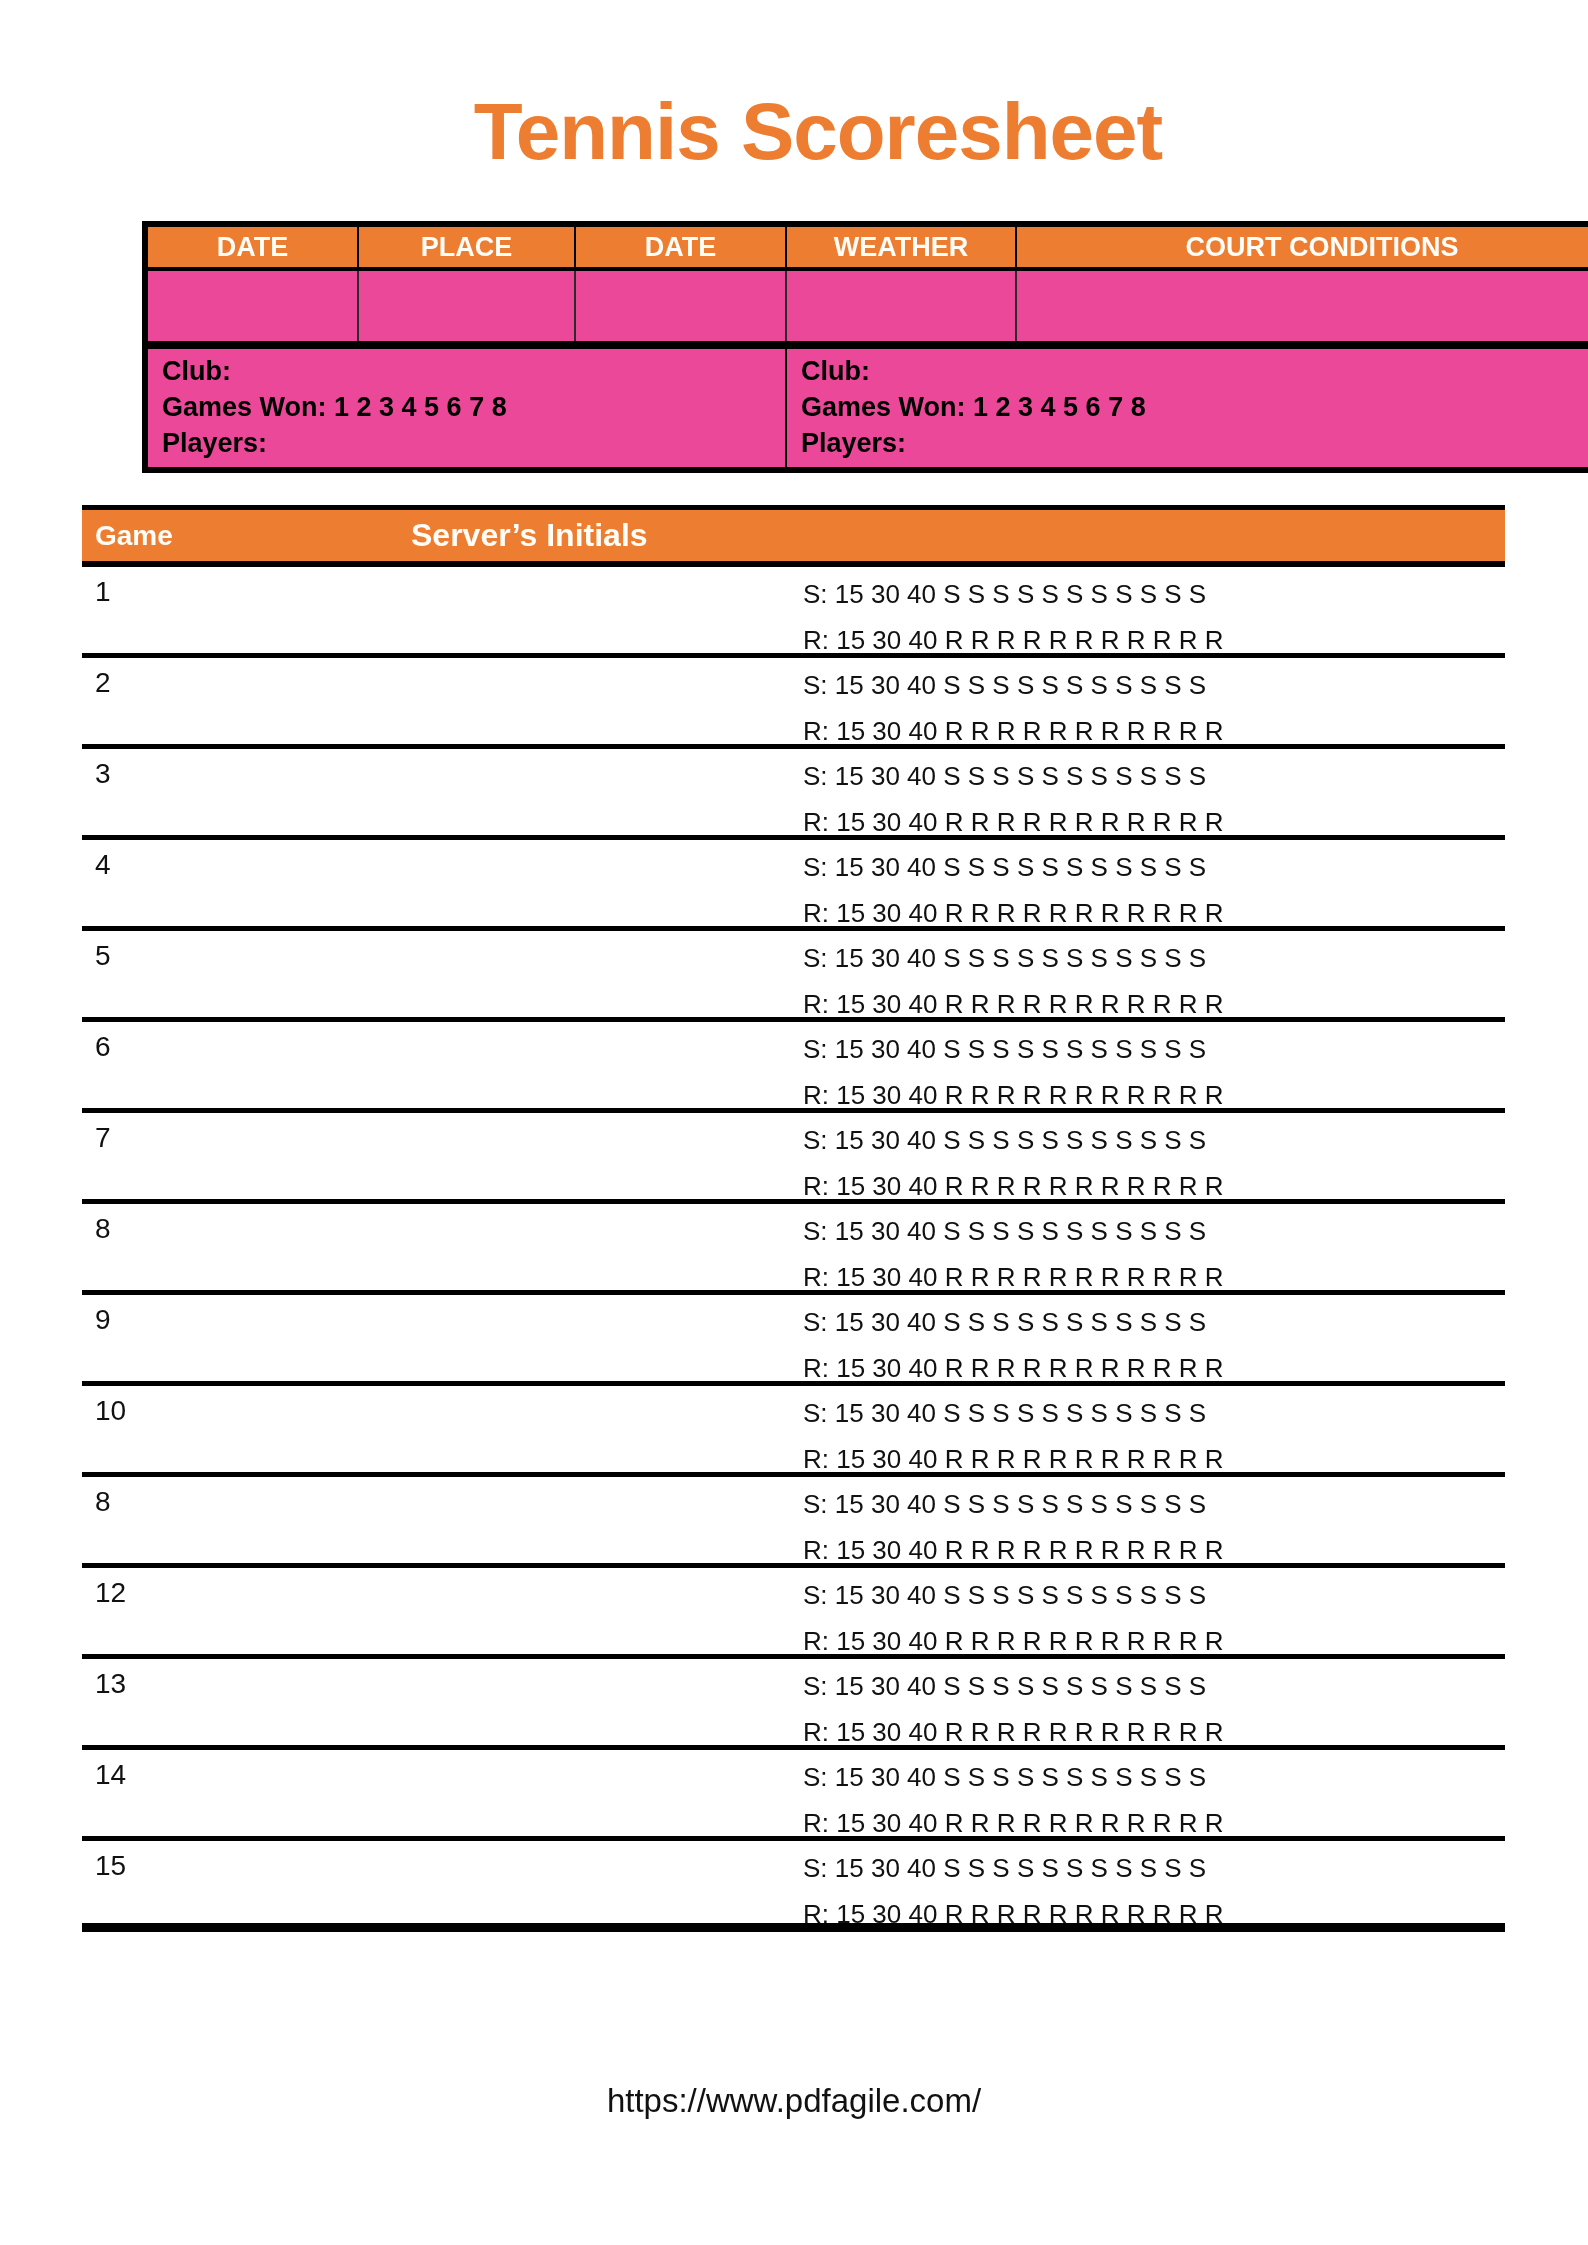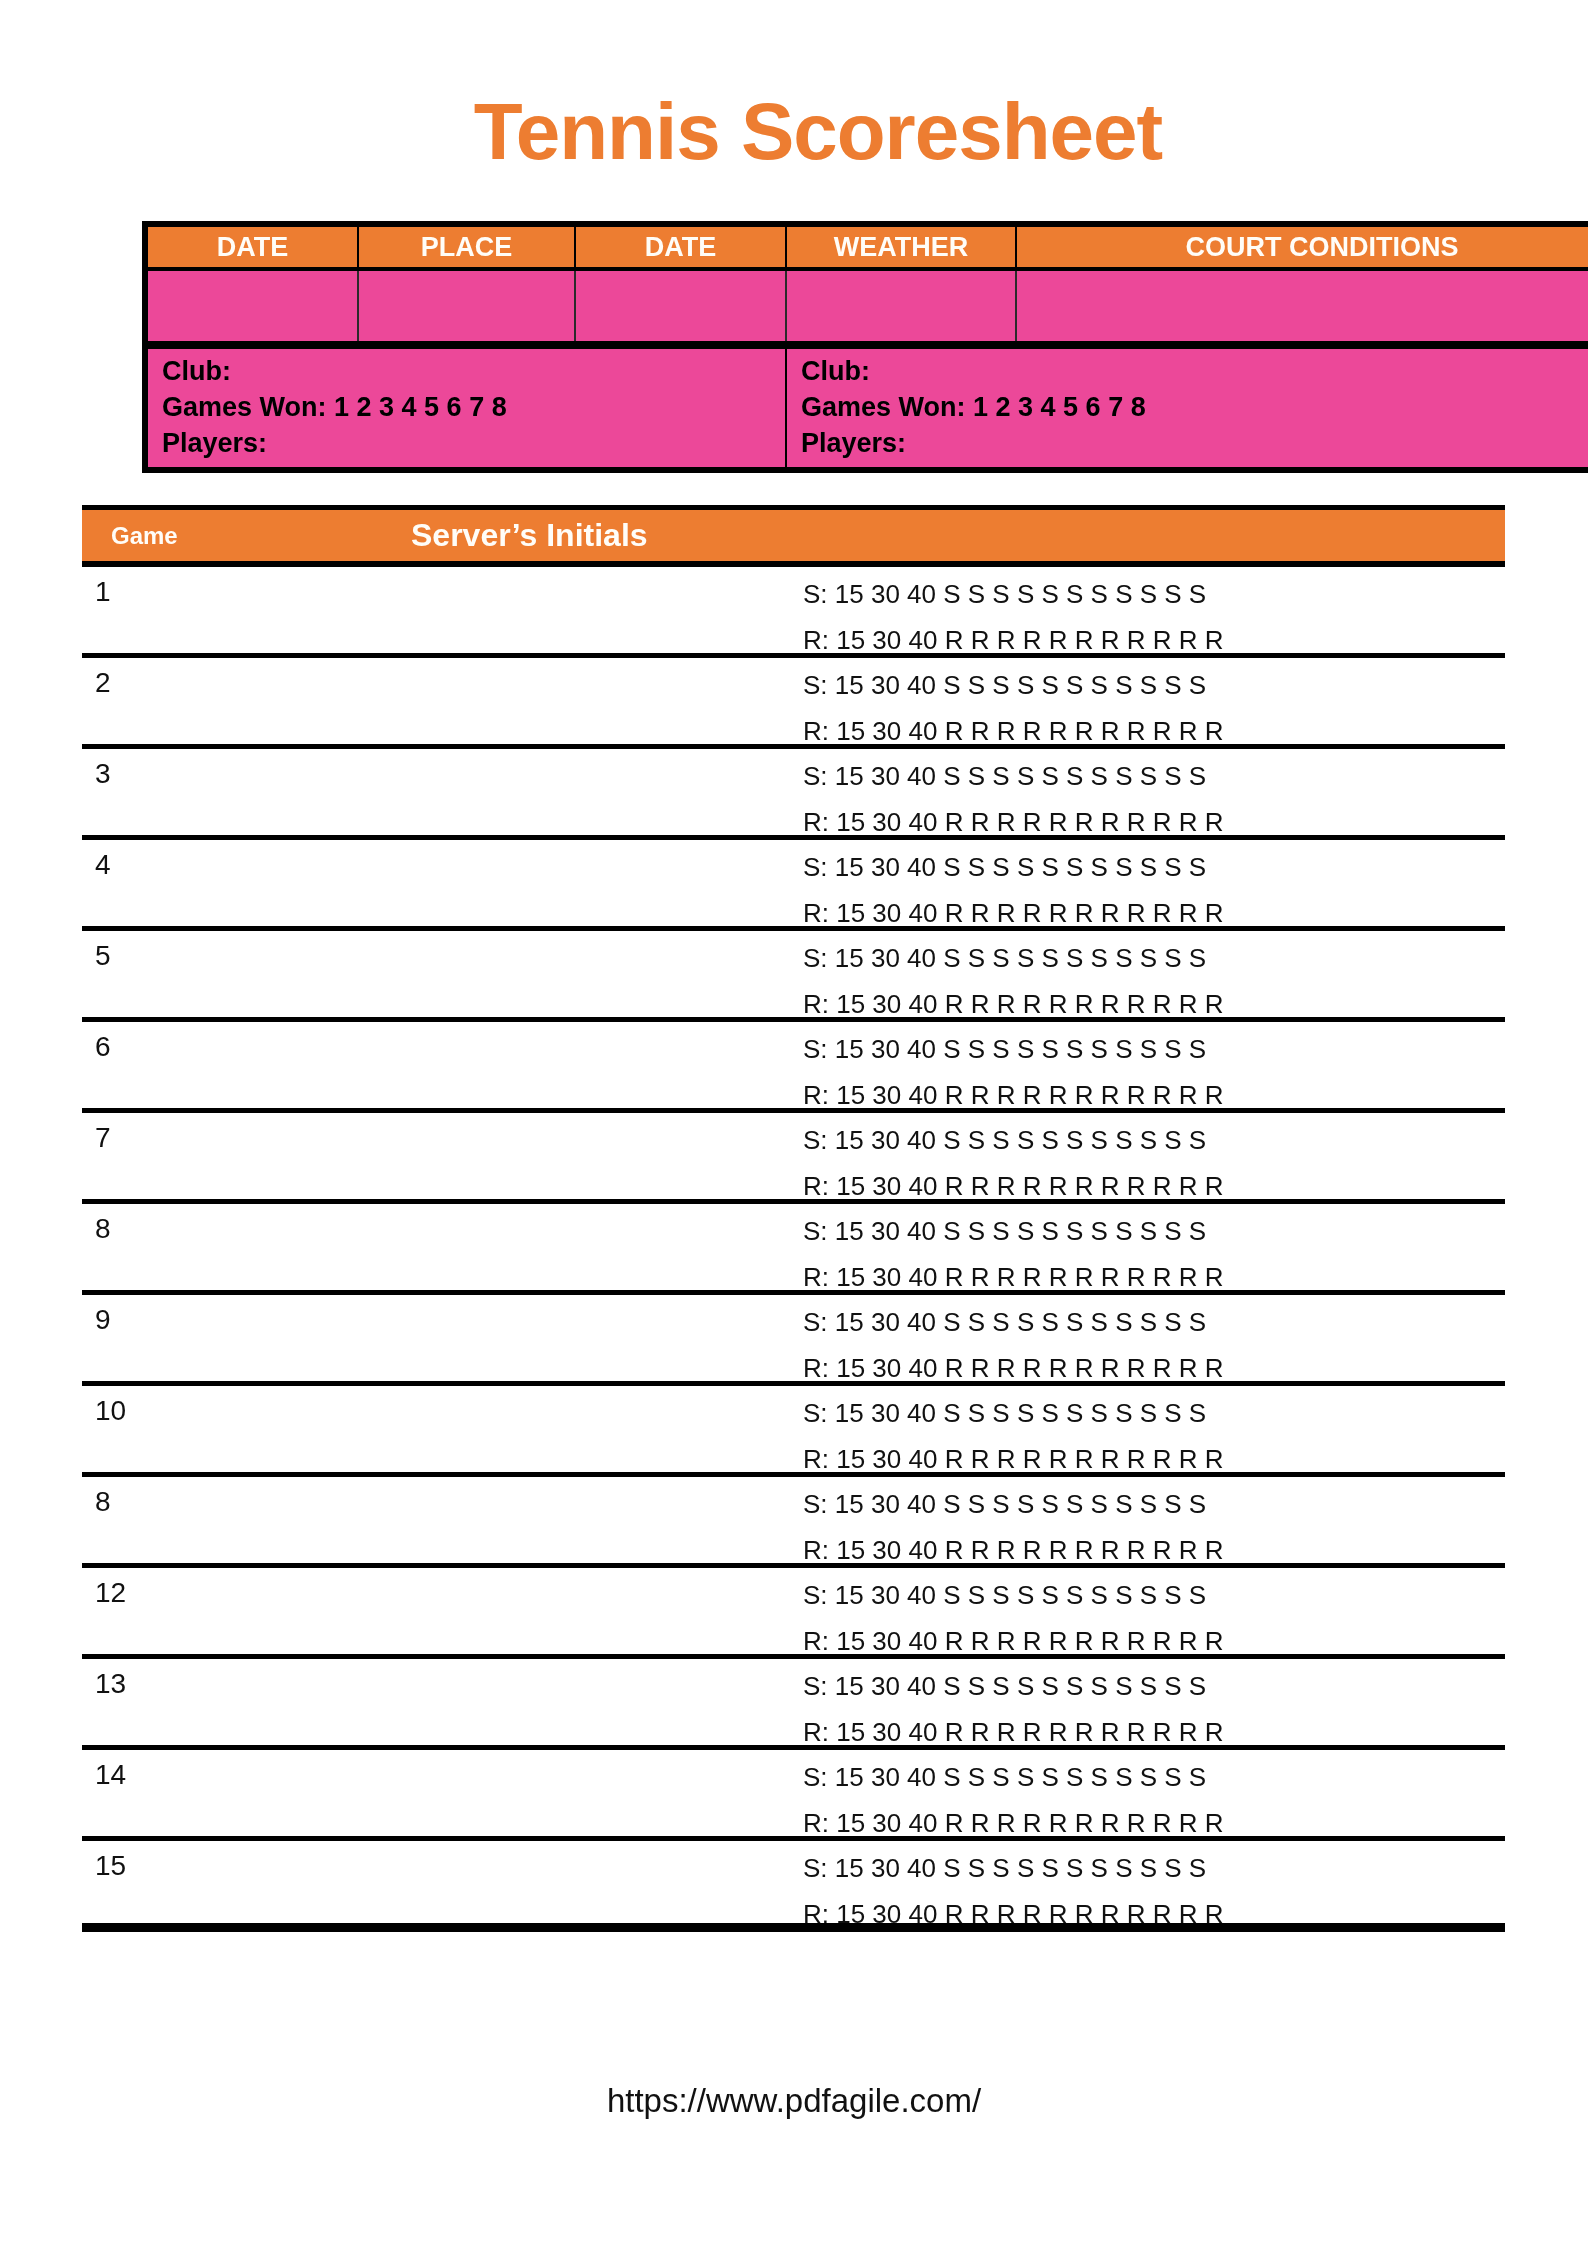--- a/index.html
+++ b/index.html
@@ -76,22 +76,22 @@
   .games-header {
     position: relative;
     height: 62px;
     background: #ED7D31;
     border-top: 5px solid #000;
     border-bottom: 6px solid #000;
     display: flex;
     align-items: center;
   }
   .games-header .h-game {
-    margin-left: 29px;
-    color: #FFFDF8; font-weight: bold; font-size: 24px;
+    margin-left: 13px;
+    color: #FFFDF8; font-weight: bold; font-size: 28px;
   }
   .games-header .h-server {
     position: absolute; left: 329px;
     color: #FFFDF8; font-weight: bold; font-size: 32px;
   }
   .game-row {
     position: relative;
     height: 91px;
     border-bottom: 5px solid #000;
     background: #fff;

